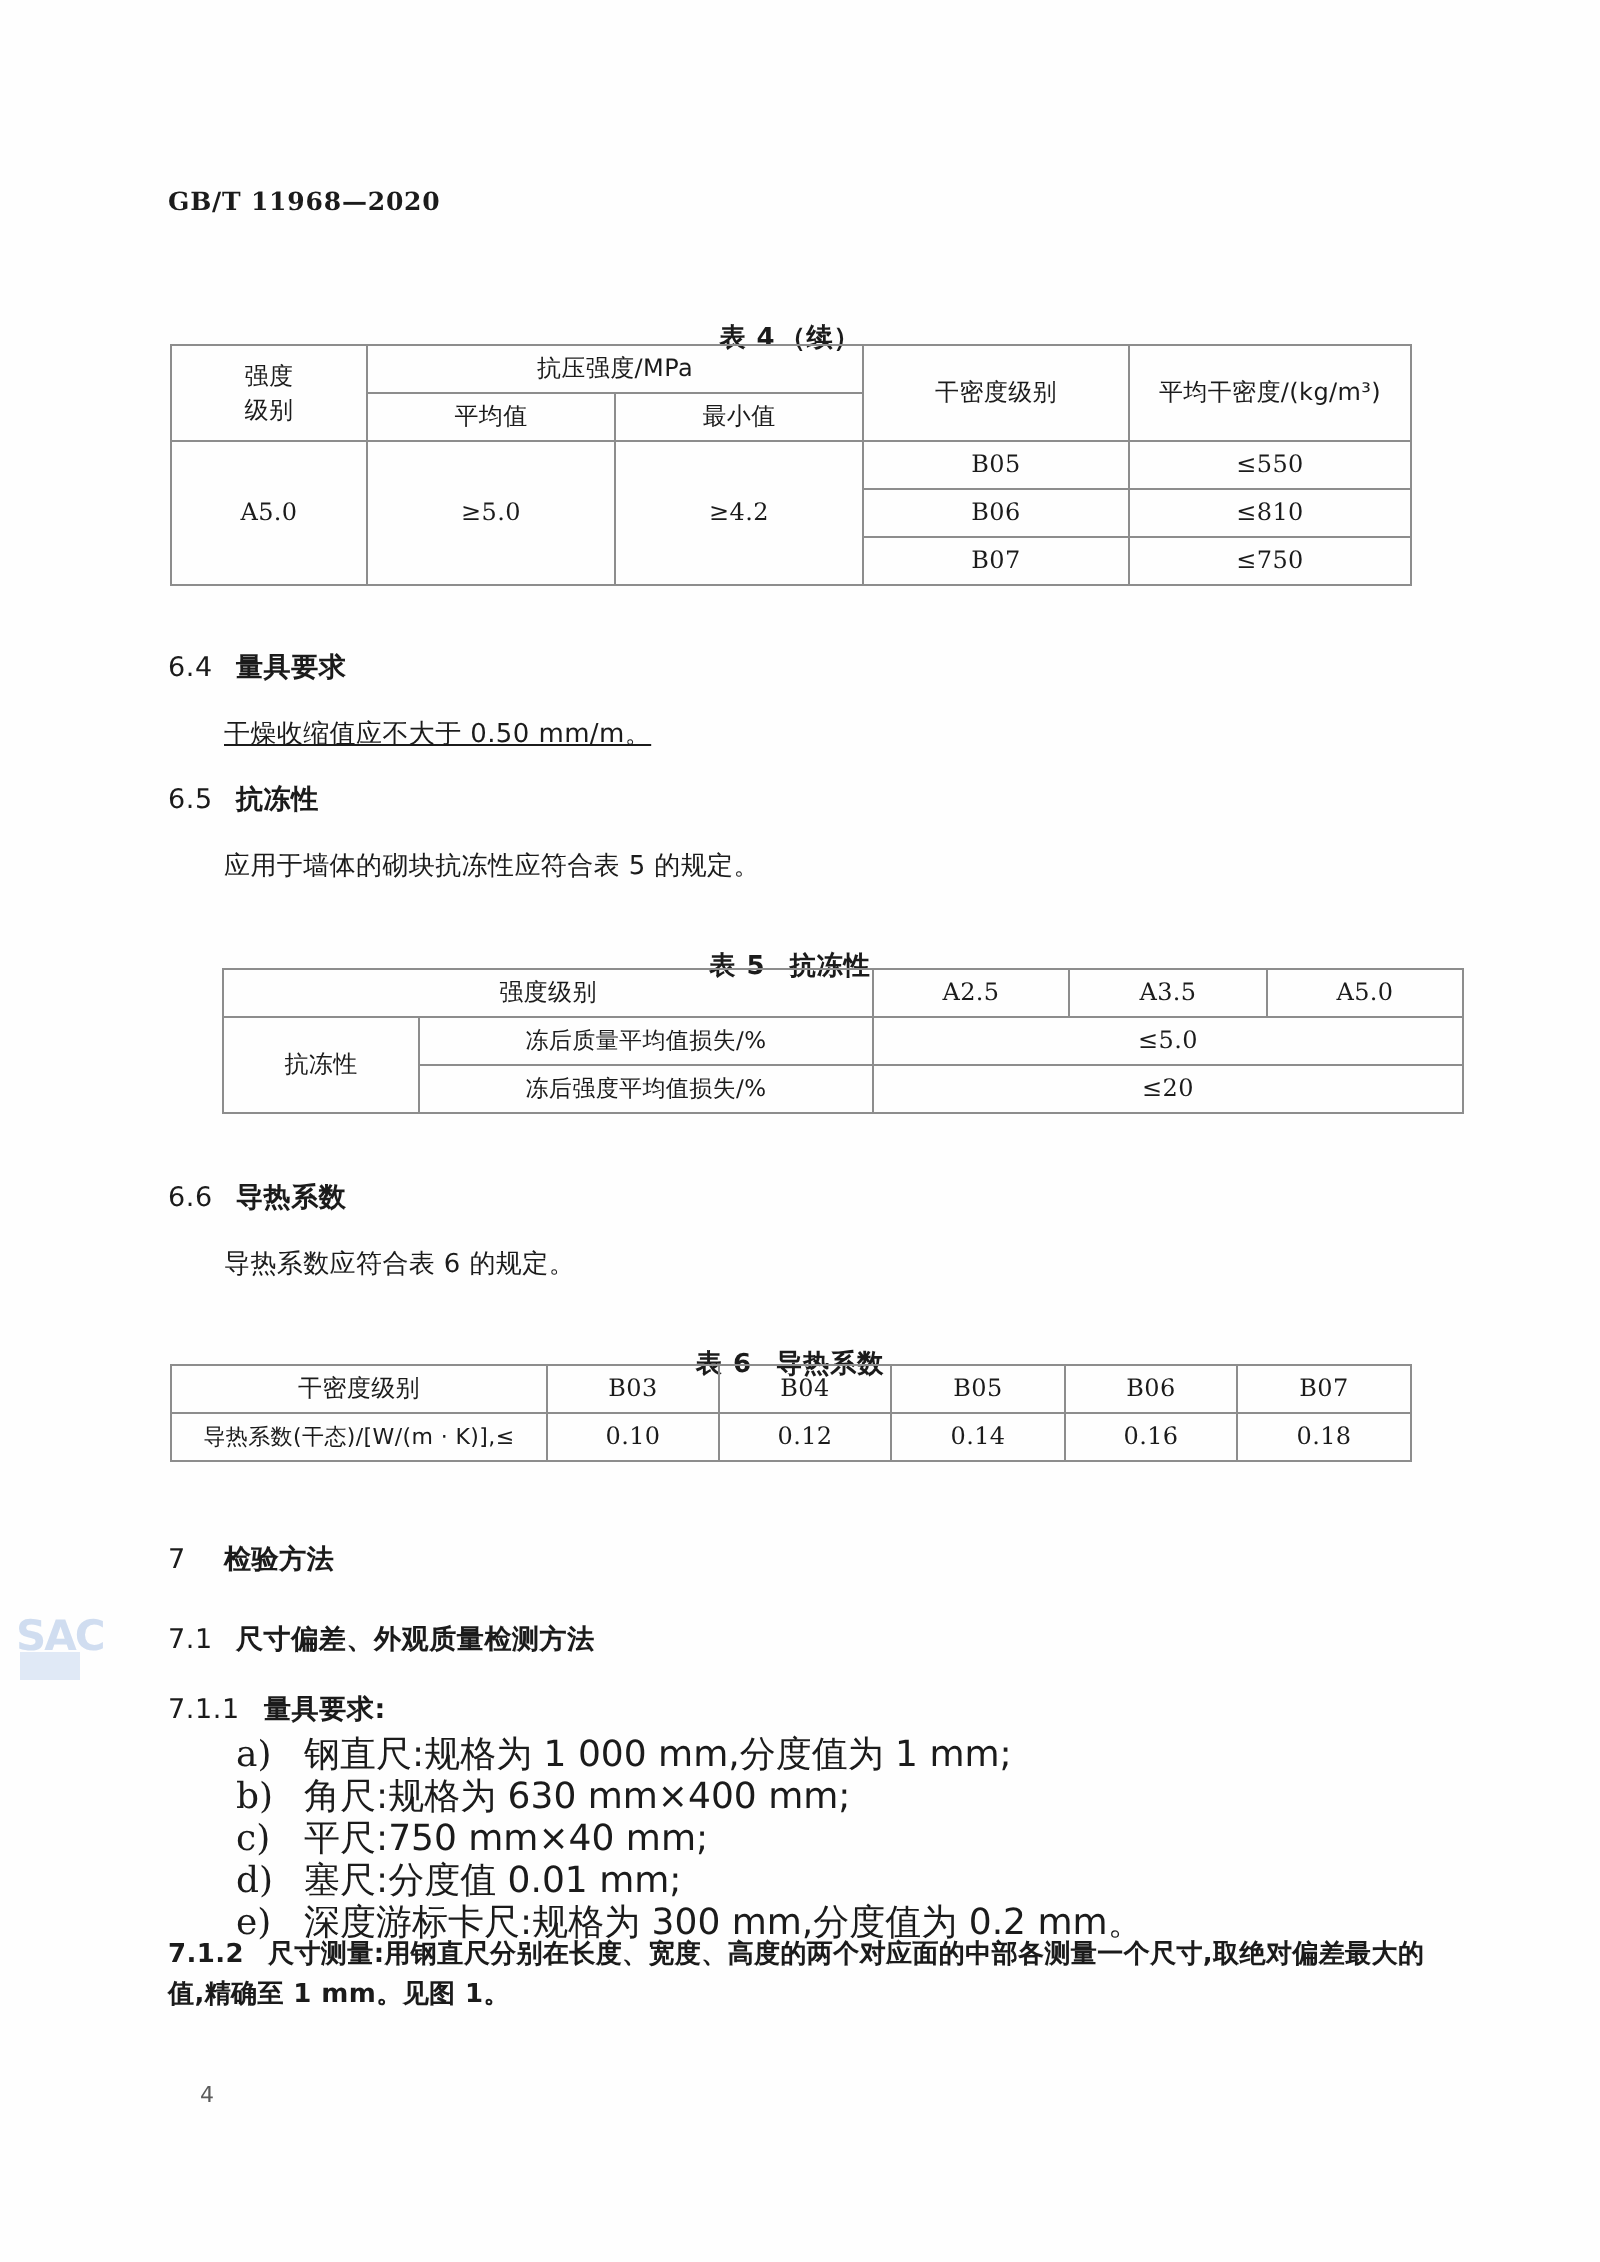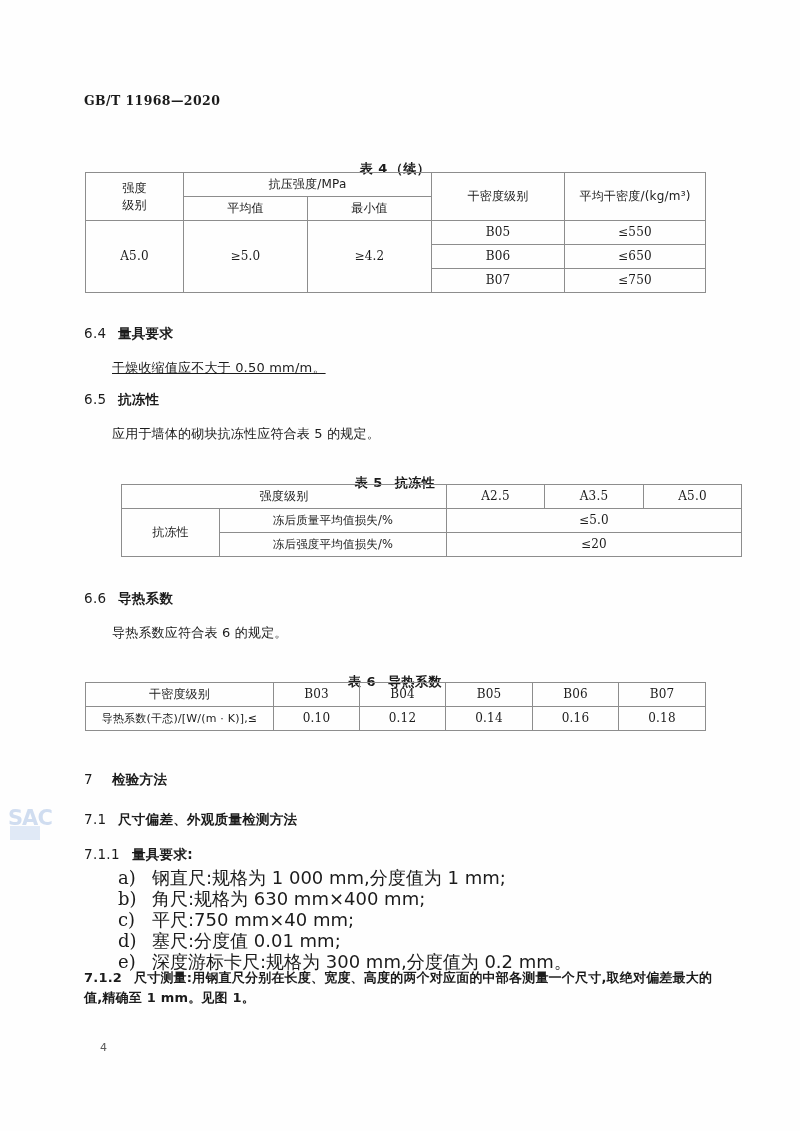--- a/index.html
+++ b/index.html
@@ -176,21 +176,21 @@
       </tr>
       <tr>
         <td rowspan="3" class="numcell">A5.0</td>
         <td rowspan="3" class="numcell">≥5.0</td>
         <td rowspan="3" class="numcell">≥4.2</td>
         <td class="numcell">B05</td>
         <td class="numcell">≤550</td>
       </tr>
       <tr>
         <td class="numcell">B06</td>
-        <td class="numcell">≤650</td>
+        <td class="numcell">≤810</td>
       </tr>
       <tr>
         <td class="numcell">B07</td>
         <td class="numcell">≤750</td>
       </tr>
     </tbody>
       </table>
   </div>
 
   <h3 class="sec block" style="left:84px; top:325px;">
@@ -200,21 +200,21 @@
 
   <h3 class="sec block" style="left:84px; top:391px;">
     <span class="n">6.5</span><span>抗冻性</span>
   </h3>
   <p class="body block" style="left:112px; top:424px;">应用于墙体的砌块抗冻性应符合表 5 的规定。</p>
 
   <div class="block tbl-caption" style="left:84px; top:454px;">
     <span class="num">表 5</span>&nbsp;&nbsp;<span>抗冻性</span>
   </div>
 
-  <div class="block" style="left:98px; top:484px;padding-left:23px;">
+  <div class="block" style="left:88px; top:484px;padding-left:23px;">
     <table class="gb outer" style="width:620px;">
       <colgroup>
         <col style="width:98px">
         <col style="width:227px">
         <col style="width:98px">
         <col style="width:99px">
         <col style="width:98px">
       </colgroup>
       <tbody>
           <tr>

